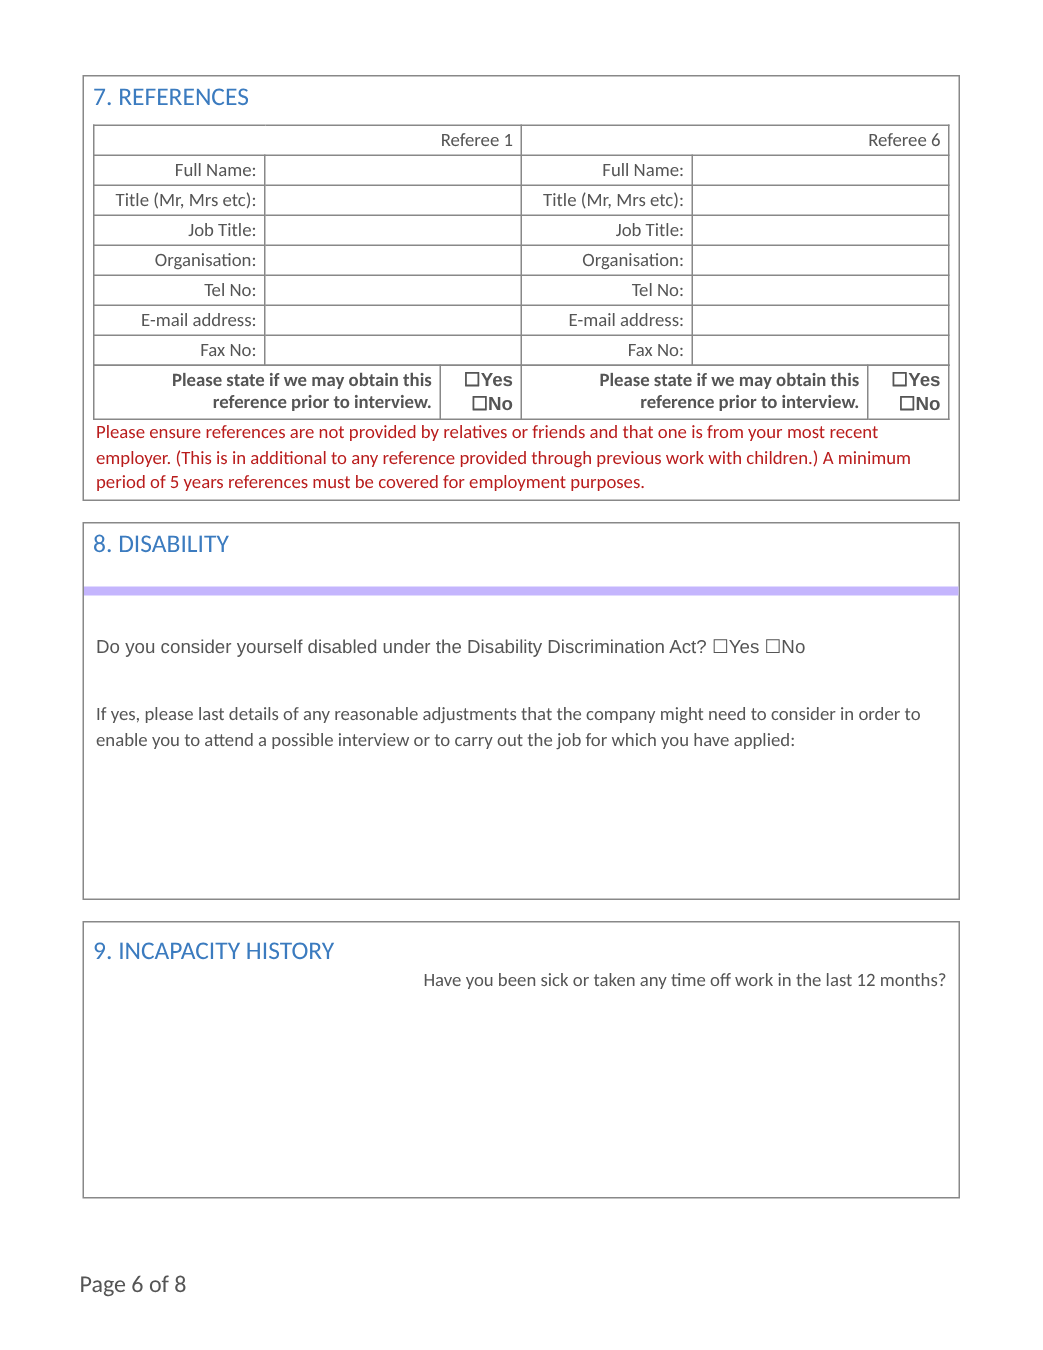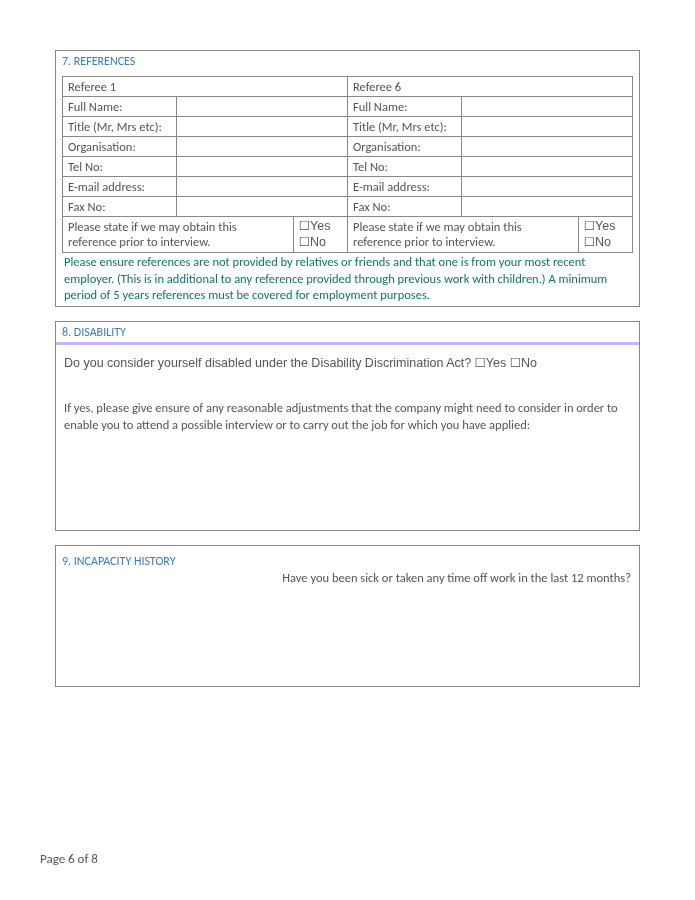--- a/index.html
+++ b/index.html
@@ -15,59 +15,60 @@
   .page {
     padding: 50px 55px 30px 55px;
   }
   .section {
     border: 1px solid #888;
     margin-bottom: 14px;
   }
   .section-heading {
     color: #3b7bbf;
     padding: 3px 6px 8px 6px;
-    font-size: 12px;
+    font-size: 17px;
   }
   .ref-table {
     border-collapse: collapse;
     width: calc(100% - 12px);
     margin: 0 6px 0 6px;
   }
   .ref-table td {
     border: 1px solid #888;
     padding: 2px 5px;
     vertical-align: top;
     height: 18px;
+    text-align: right;
   }
   .ref-table td.addr { height: 60px; }
   .ref-table td.cb { width: 55px; }
   .cb-stack { line-height: 1.25; }
   .note {
     padding: 1px 8px 3px 8px;
-    color: #0f766e;
+    color: #b91c1c;
     line-height: 1.3;
   }
   .sec8-body {
     padding: 10px 8px 8px 8px;
     line-height: 1.35;
   }
-  .sec8-body p { margin-bottom: 28px; }
+  .sec8-body p { margin-bottom: 28px; margin-top: 16px; }
   .sec8 { padding-bottom: 60px; }
   .sec9-body {
     padding: 0px 8px 8px 8px;
     line-height: 1.4;
     text-align: right;
   }
   .sec9-body p.q1 { margin-bottom: 8px; }
-  .sec9 { padding-bottom: 84px; margin-bottom: 30px; }
+  .sec9 { padding-bottom: 120px; margin-bottom: 30px; }
   .footer {
     position: absolute;
-    left: 40px;
+    left: 53px;
     bottom: 34px;
-    font-size: 13px;
+    font-size: 16px;
     color: #555;
   }
   .chk { font-family: 'Segoe UI Symbol', Arial, sans-serif; }
 </style>
 </head>
 <body>
 
 <div class="page">
 
   <div class="section">
@@ -84,20 +85,26 @@
         <td>Full Name:</td>
         <td></td>
       </tr>
       <tr>
         <td style="width:20%">Title (Mr, Mrs etc):</td>
         <td style="width:30%"></td>
         <td style="width:20%">Title (Mr, Mrs etc):</td>
         <td style="width:30%"></td>
       </tr>
       <tr>
+        <td>Job Title:</td>
+        <td></td>
+        <td>Job Title:</td>
+        <td></td>
+      </tr>
+      <tr>
         <td>Organisation:</td>
         <td></td>
         <td>Organisation:</td>
         <td></td>
       </tr>
       <tr>
         <td>Tel No:</td>
         <td></td>
         <td>Tel No:</td>
         <td></td>
@@ -109,21 +116,21 @@
         <td></td>
       </tr>
       <tr>
         <td>Fax No:</td>
         <td></td>
         <td>Fax No:</td>
         <td></td>
       </tr>
     </tbody>
       </table>
-    <table class="ref-table" style="margin-top:-1px;">
+    <table class="ref-table" style="margin-top:-1px;font-weight:bold;">
       <tbody>
           <tr>
         <td style="width:40.5%">Please state if we may obtain this reference prior to interview.</td>
         <td class="cb">
           <div class="cb-stack">
             <div class="chk">☐Yes</div>
             <div class="chk">☐No</div>
           </div>
         </td>
         <td style="width:40.5%">Please state if we may obtain this reference prior to interview.</td>
@@ -133,24 +140,24 @@
             <div class="chk">☐No</div>
           </div>
         </td>
       </tr>
     </tbody>
       </table>
     <div class="note">Please ensure references are not provided by relatives or friends and that one is from your most recent employer. (This is in additional to any reference provided through previous work with children.) A minimum period of 5 years references must be covered for employment purposes.</div>
   </div>
 
   <div class="section sec8">
-    <div class="section-heading" style="border-bottom:3px solid #c4b5fd; padding-bottom:3px;">8. DISABILITY</div>
+    <div class="section-heading" style="border-bottom:6px solid #c4b5fd; padding-bottom:18px;">8. DISABILITY</div>
     <div class="sec8-body">
       <p><span class="chk">Do you consider yourself disabled under the Disability Discrimination Act?   ☐Yes   ☐No</span></p>
-      <p>If yes, please give ensure of any reasonable adjustments that the company might need to consider in order to enable you to attend a possible interview or to carry out the job for which you have applied:</p>
+      <p>If yes, please last details of any reasonable adjustments that the company might need to consider in order to enable you to attend a possible interview or to carry out the job for which you have applied:</p>
     </div>
   </div>
 
   <div class="section sec9">
     <div class="section-heading" style="padding-bottom:1px; padding-top:8px;">9. INCAPACITY HISTORY</div>
     <div class="sec9-body">
       <p class="q1">Have you been sick or taken any time off work in the last 12 months?</p>
     </div>
   </div>
 

